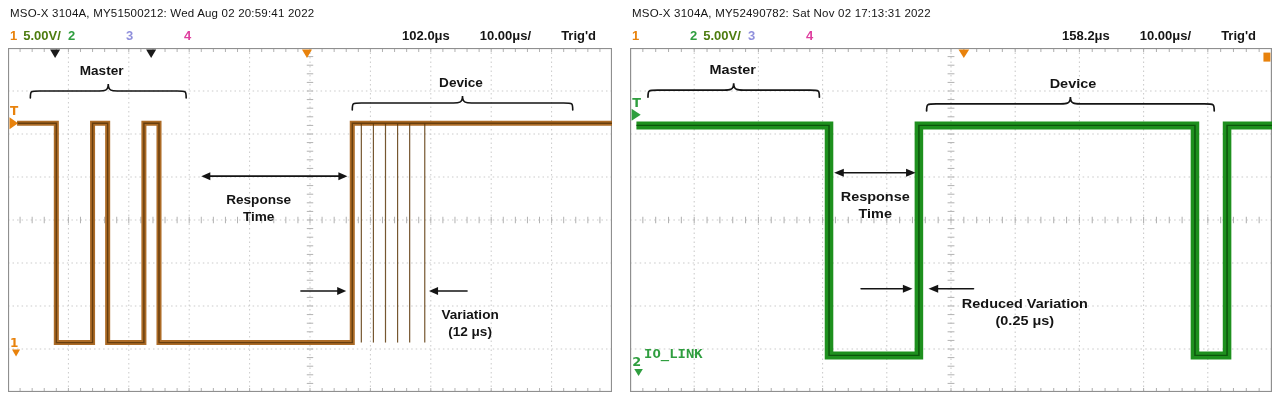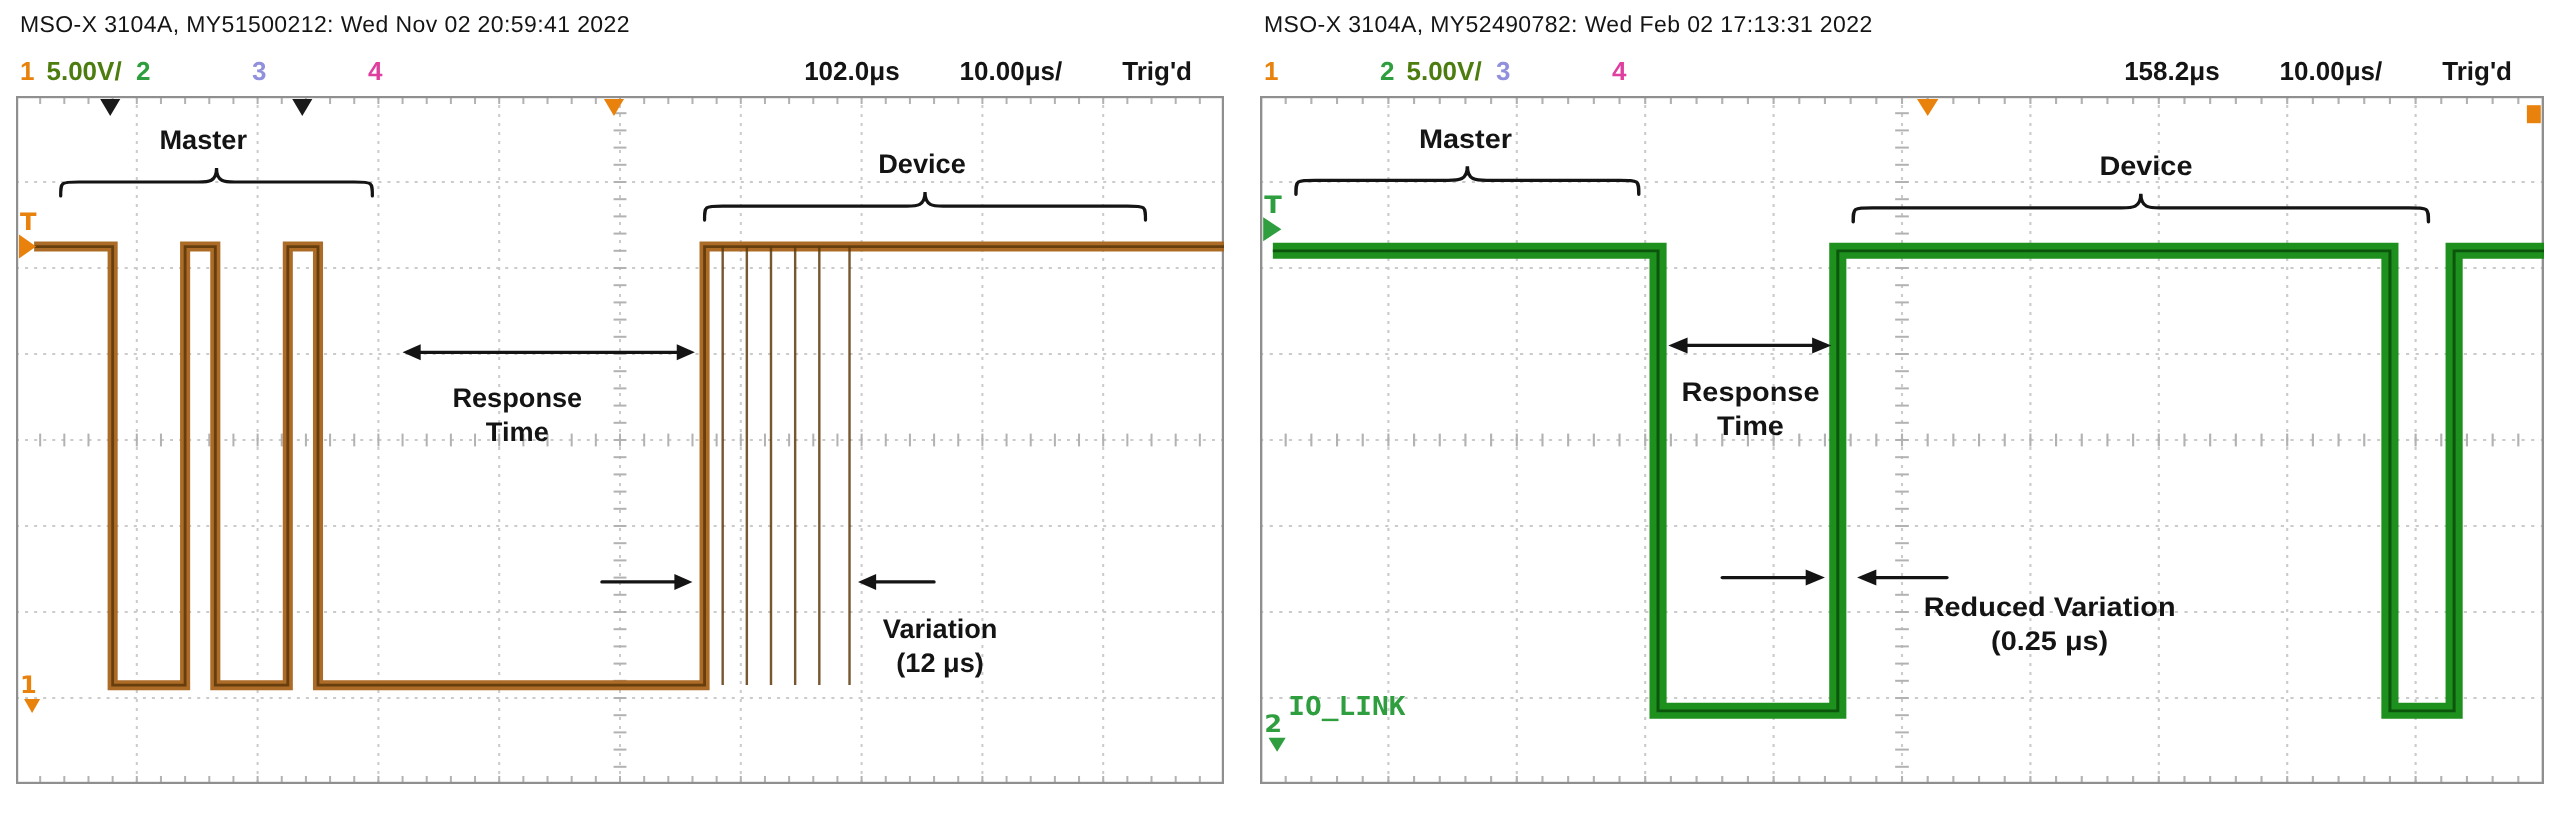--- a/index.html
+++ b/index.html
@@ -32,21 +32,21 @@
   .arrow-head{fill:#141414;stroke:none}
   .marker-text{font:700 12px "DejaVu Sans",sans-serif;text-anchor:start}
   .io-label{font:700 13px "DejaVu Sans Mono",monospace;text-anchor:start}
 </style>
 </head>
 <body>
 
 <div class="page">
 
   <section class="scope scope-left">
-    <div class="scope-title">MSO-X 3104A, MY51500212: Wed Nov 02 20:59:41 2022</div>
+    <div class="scope-title">MSO-X 3104A, MY51500212: Wed Aug 02 20:59:41 2022</div>
     <div class="scope-status">
       <span class="chgrp">
         <span class="ch" style="color: rgb(232, 130, 12);">1</span>
         <span class="chscale">5.00V/</span>
       </span>
       <span class="chgrp">
         <span class="ch" style="color: rgb(47, 158, 63);">2</span>
         <span class="chscale"></span>
       </span>
       <span class="chgrp">
@@ -315,21 +315,21 @@
           <polygon points="292,1.5 302,1.5 297,10" fill="#e8820c"></polygon>
           <polygon points="1.5,69.25 1.5,81.25 10,75.25" fill="#e8820c"></polygon>
           <text x="2" y="67.25" class="marker-text" fill="#e8820c">T</text>
           <text x="2" y="298.55" class="marker-text" fill="#e8820c">1</text>
           <polygon points="4,301.55 12,301.55 8,308.55" fill="#e8820c"></polygon>
         </svg>
     </div>
   </section>
 
   <section class="scope scope-right">
-    <div class="scope-title">MSO-X 3104A, MY52490782: Wed Feb 02 17:13:31 2022</div>
+    <div class="scope-title">MSO-X 3104A, MY52490782: Sat Nov 02 17:13:31 2022</div>
     <div class="scope-status">
       <span class="chgrp">
         <span class="ch" style="color: rgb(232, 130, 12);">1</span>
         <span class="chscale"></span>
       </span>
       <span class="chgrp">
         <span class="ch" style="color: rgb(47, 158, 63);">2</span>
         <span class="chscale">5.00V/</span>
       </span>
       <span class="chgrp">

